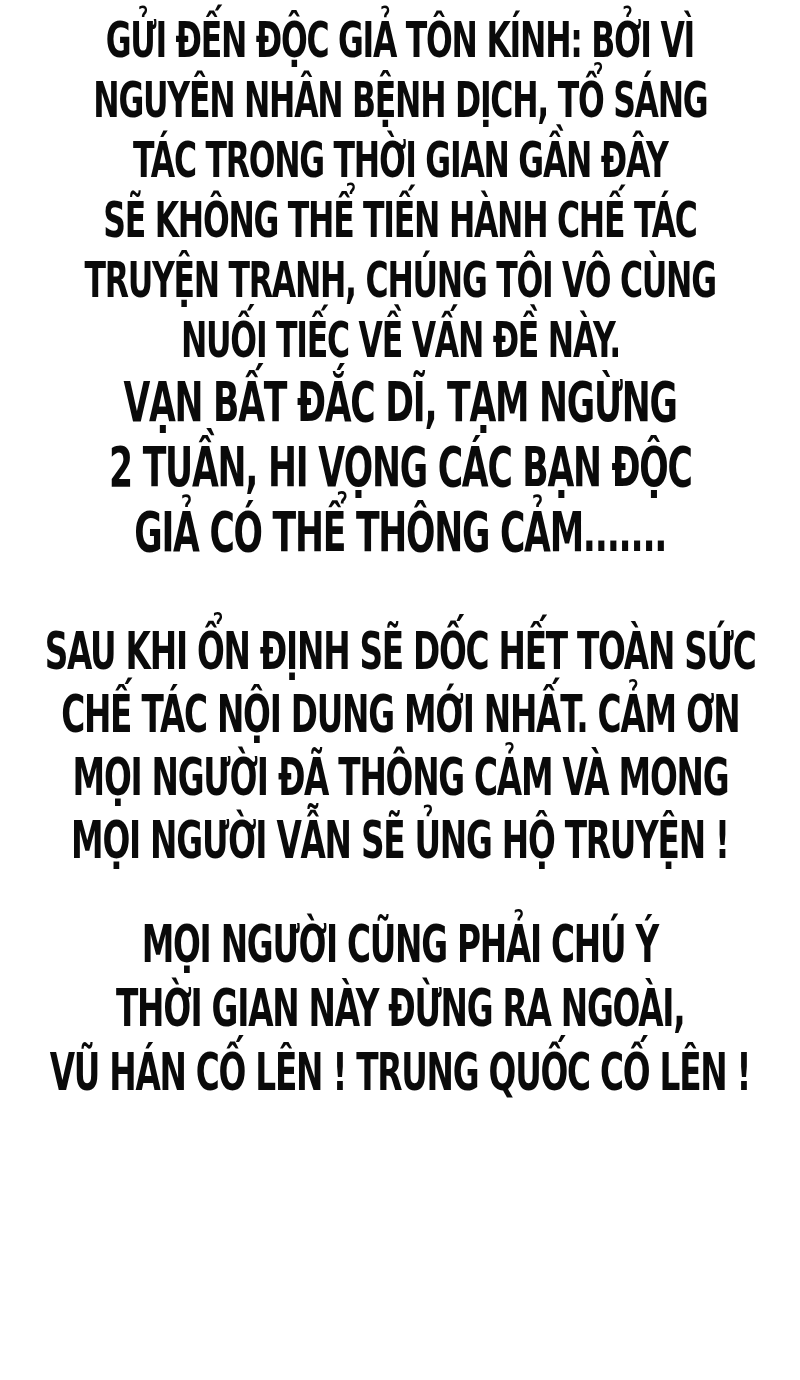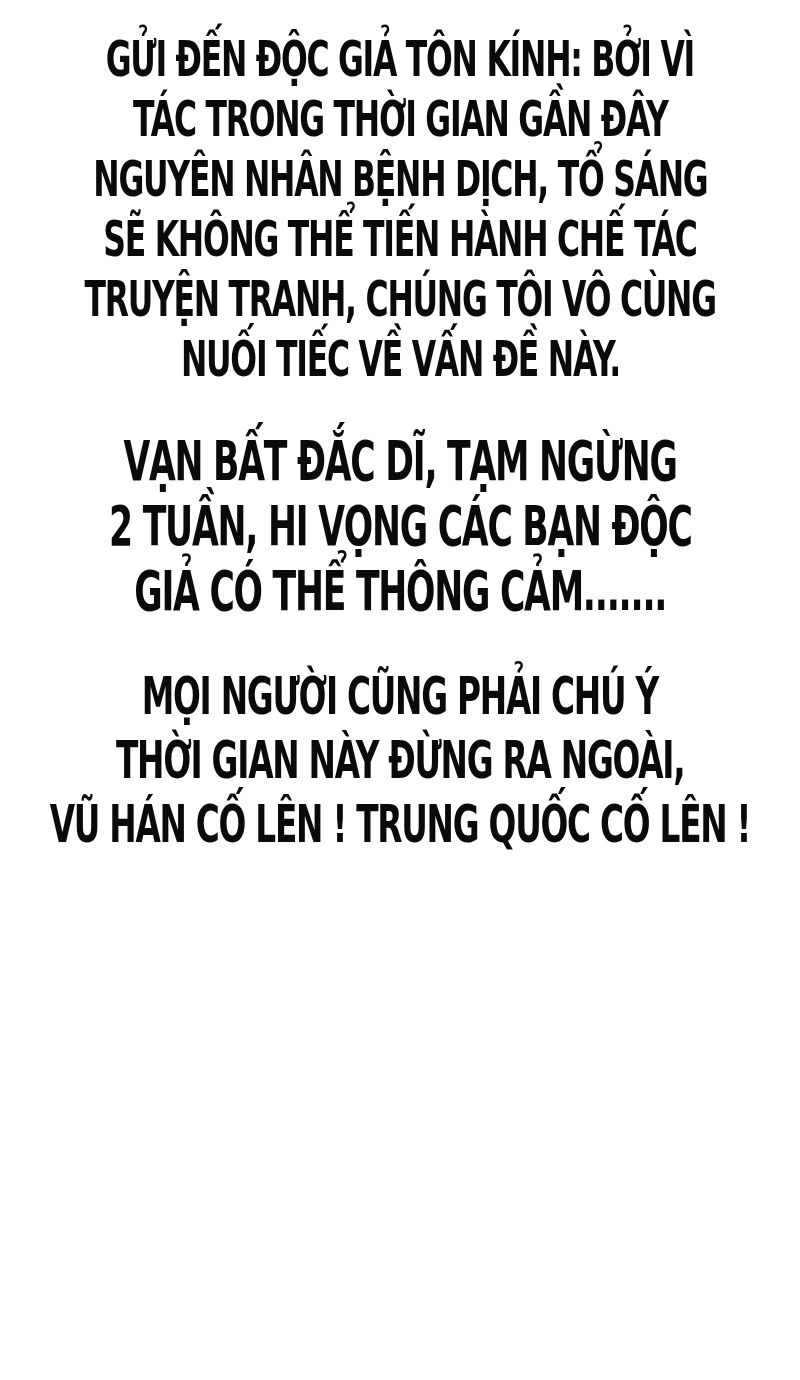--- a/index.html
+++ b/index.html
@@ -11,59 +11,59 @@
   }
   .page {
     position: relative;
     width: 740px;
     height: 1380px;
     margin: 0 auto;
     background: #ffffff;
     color: #0a0a0a;
     font-family: "DejaVu Sans", "Liberation Sans", sans-serif;
     font-weight: bold;
-    padding-top: 29px;
+    padding-top: 10px;
     box-sizing: border-box;
   }
   .para {
     width: 100%;
   }
   .line {
     display: flex;
     justify-content: center;
     white-space: nowrap;
     letter-spacing: -2px;
   }
   .line > span {
     display: block;
     width: max-content;
     transform: scaleX(0.63);
     transform-origin: 50% 50%;
     
     font-style: normal;
   }
   .p1 { font-size: 50px; line-height: 60px; }
-  .p2 { font-size: 55px; line-height: 65px; margin-top: 40px; }
+  .p2 { font-size: 55px; line-height: 65px; }
   .p3 { font-size: 52px; line-height: 63px; margin-top: 55px; }
   .p4 { font-size: 52px; line-height: 64px; margin-top: 40px; }
 </style>
 </head>
 <body>
 
 <div class="page">
 
   <div class="para p1">
     <div class="line">
         <span>GỬI ĐẾN ĐỘC GIẢ TÔN KÍNH: BỞI VÌ</span>
       </div>
     <div class="line">
-        <span>TÁC TRONG THỜI GIAN GẦN ĐÂY</span>
+        <span>NGUYÊN NHÂN BỆNH DỊCH, TỔ SÁNG</span>
       </div>
     <div class="line">
-        <span>NGUYÊN NHÂN BỆNH DỊCH, TỔ SÁNG</span>
+        <span>TÁC TRONG THỜI GIAN GẦN ĐÂY</span>
       </div>
     <div class="line">
         <span>SẼ KHÔNG THỂ TIẾN HÀNH CHẾ TÁC</span>
       </div>
     <div class="line">
         <span>TRUYỆN TRANH, CHÚNG TÔI VÔ CÙNG</span>
       </div>
     <div class="line">
         <span>NUỐI TIẾC VỀ VẤN ĐỀ NÀY.</span>
       </div>
@@ -74,20 +74,34 @@
         <span>VẠN BẤT ĐẮC DĨ, TẠM NGỪNG</span>
       </div>
     <div class="line">
         <span>2 TUẦN, HI VỌNG CÁC BẠN ĐỘC</span>
       </div>
     <div class="line">
         <span>GIẢ CÓ THỂ THÔNG CẢM.......</span>
       </div>
   </div>
 
+  <div class="para p3">
+    <div class="line">
+        <span>SAU KHI ỔN ĐỊNH SẼ DỐC HẾT TOÀN SỨC</span>
+      </div>
+    <div class="line">
+        <span>CHẾ TÁC NỘI DUNG MỚI NHẤT. CẢM ƠN</span>
+      </div>
+    <div class="line">
+        <span>MỌI NGƯỜI ĐÃ THÔNG CẢM VÀ MONG</span>
+      </div>
+    <div class="line">
+        <span>MỌI NGƯỜI VẪN SẼ ỦNG HỘ TRUYỆN !</span>
+      </div>
+  </div>
 
   <div class="para p4">
     <div class="line">
         <span>MỌI NGƯỜI CŨNG PHẢI CHÚ Ý</span>
       </div>
     <div class="line">
         <span>THỜI GIAN NÀY ĐỪNG RA NGOÀI,</span>
       </div>
     <div class="line">
         <span>VŨ HÁN CỐ LÊN ! TRUNG QUỐC CỐ LÊN !</span>

